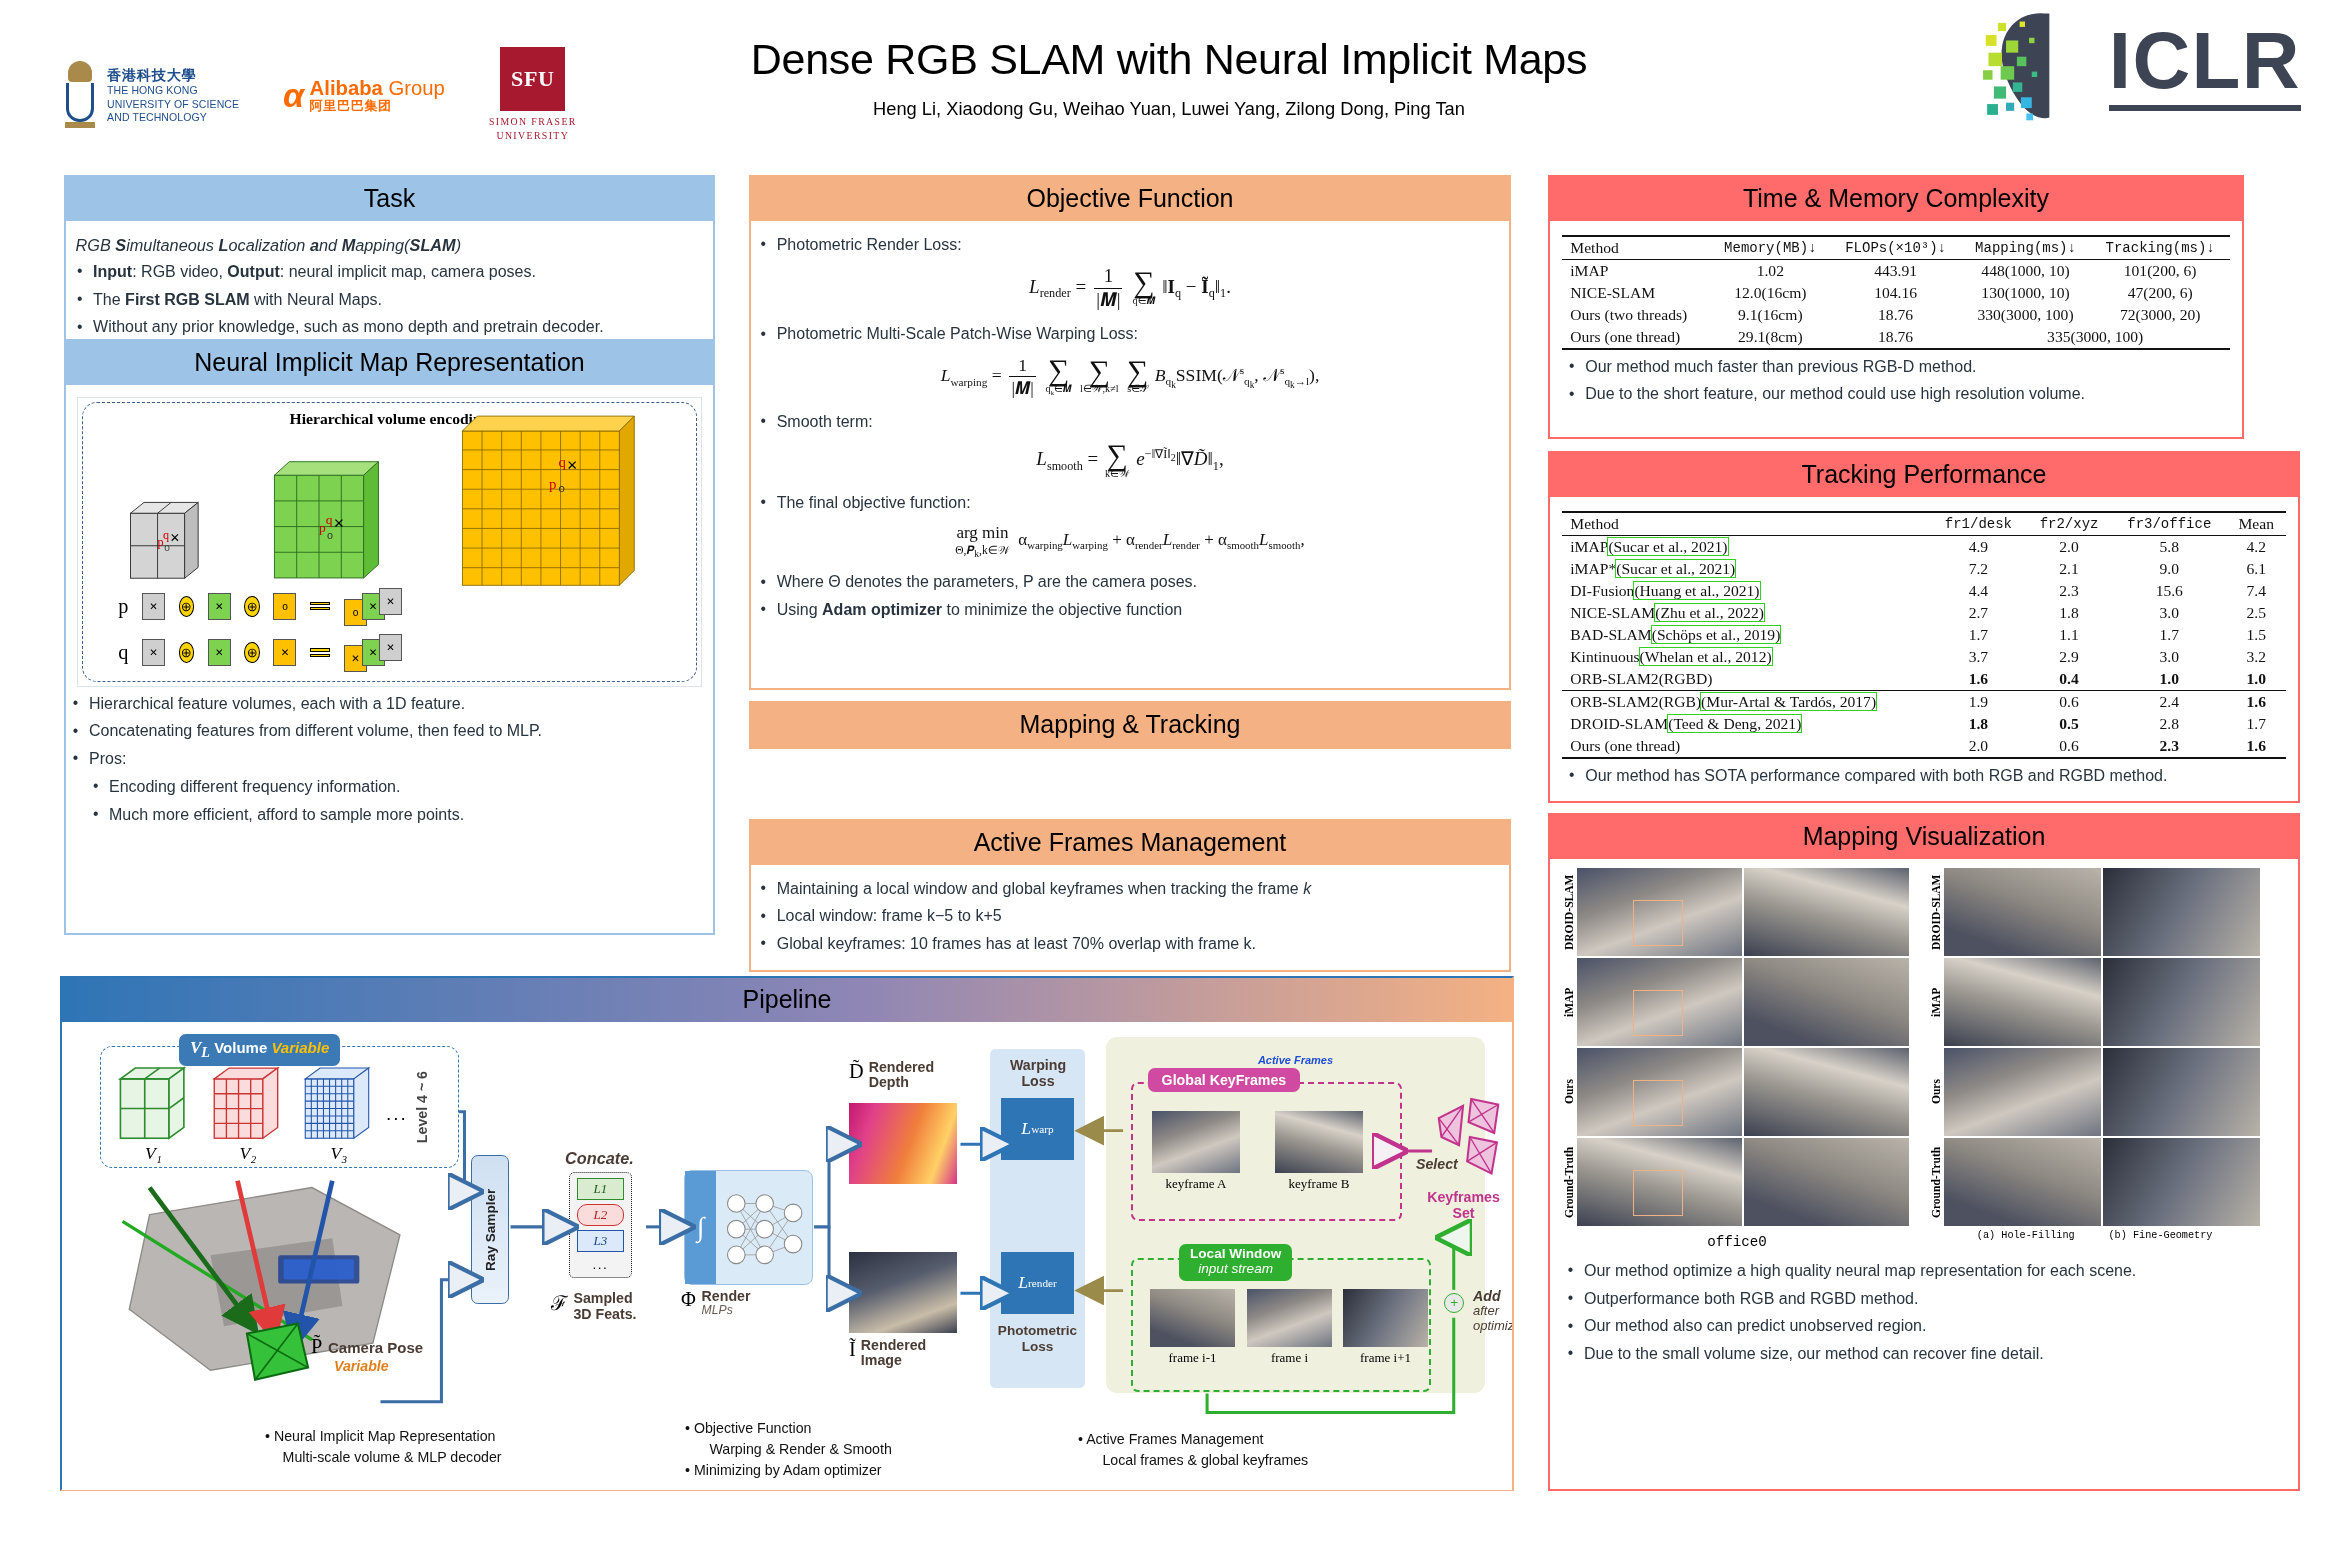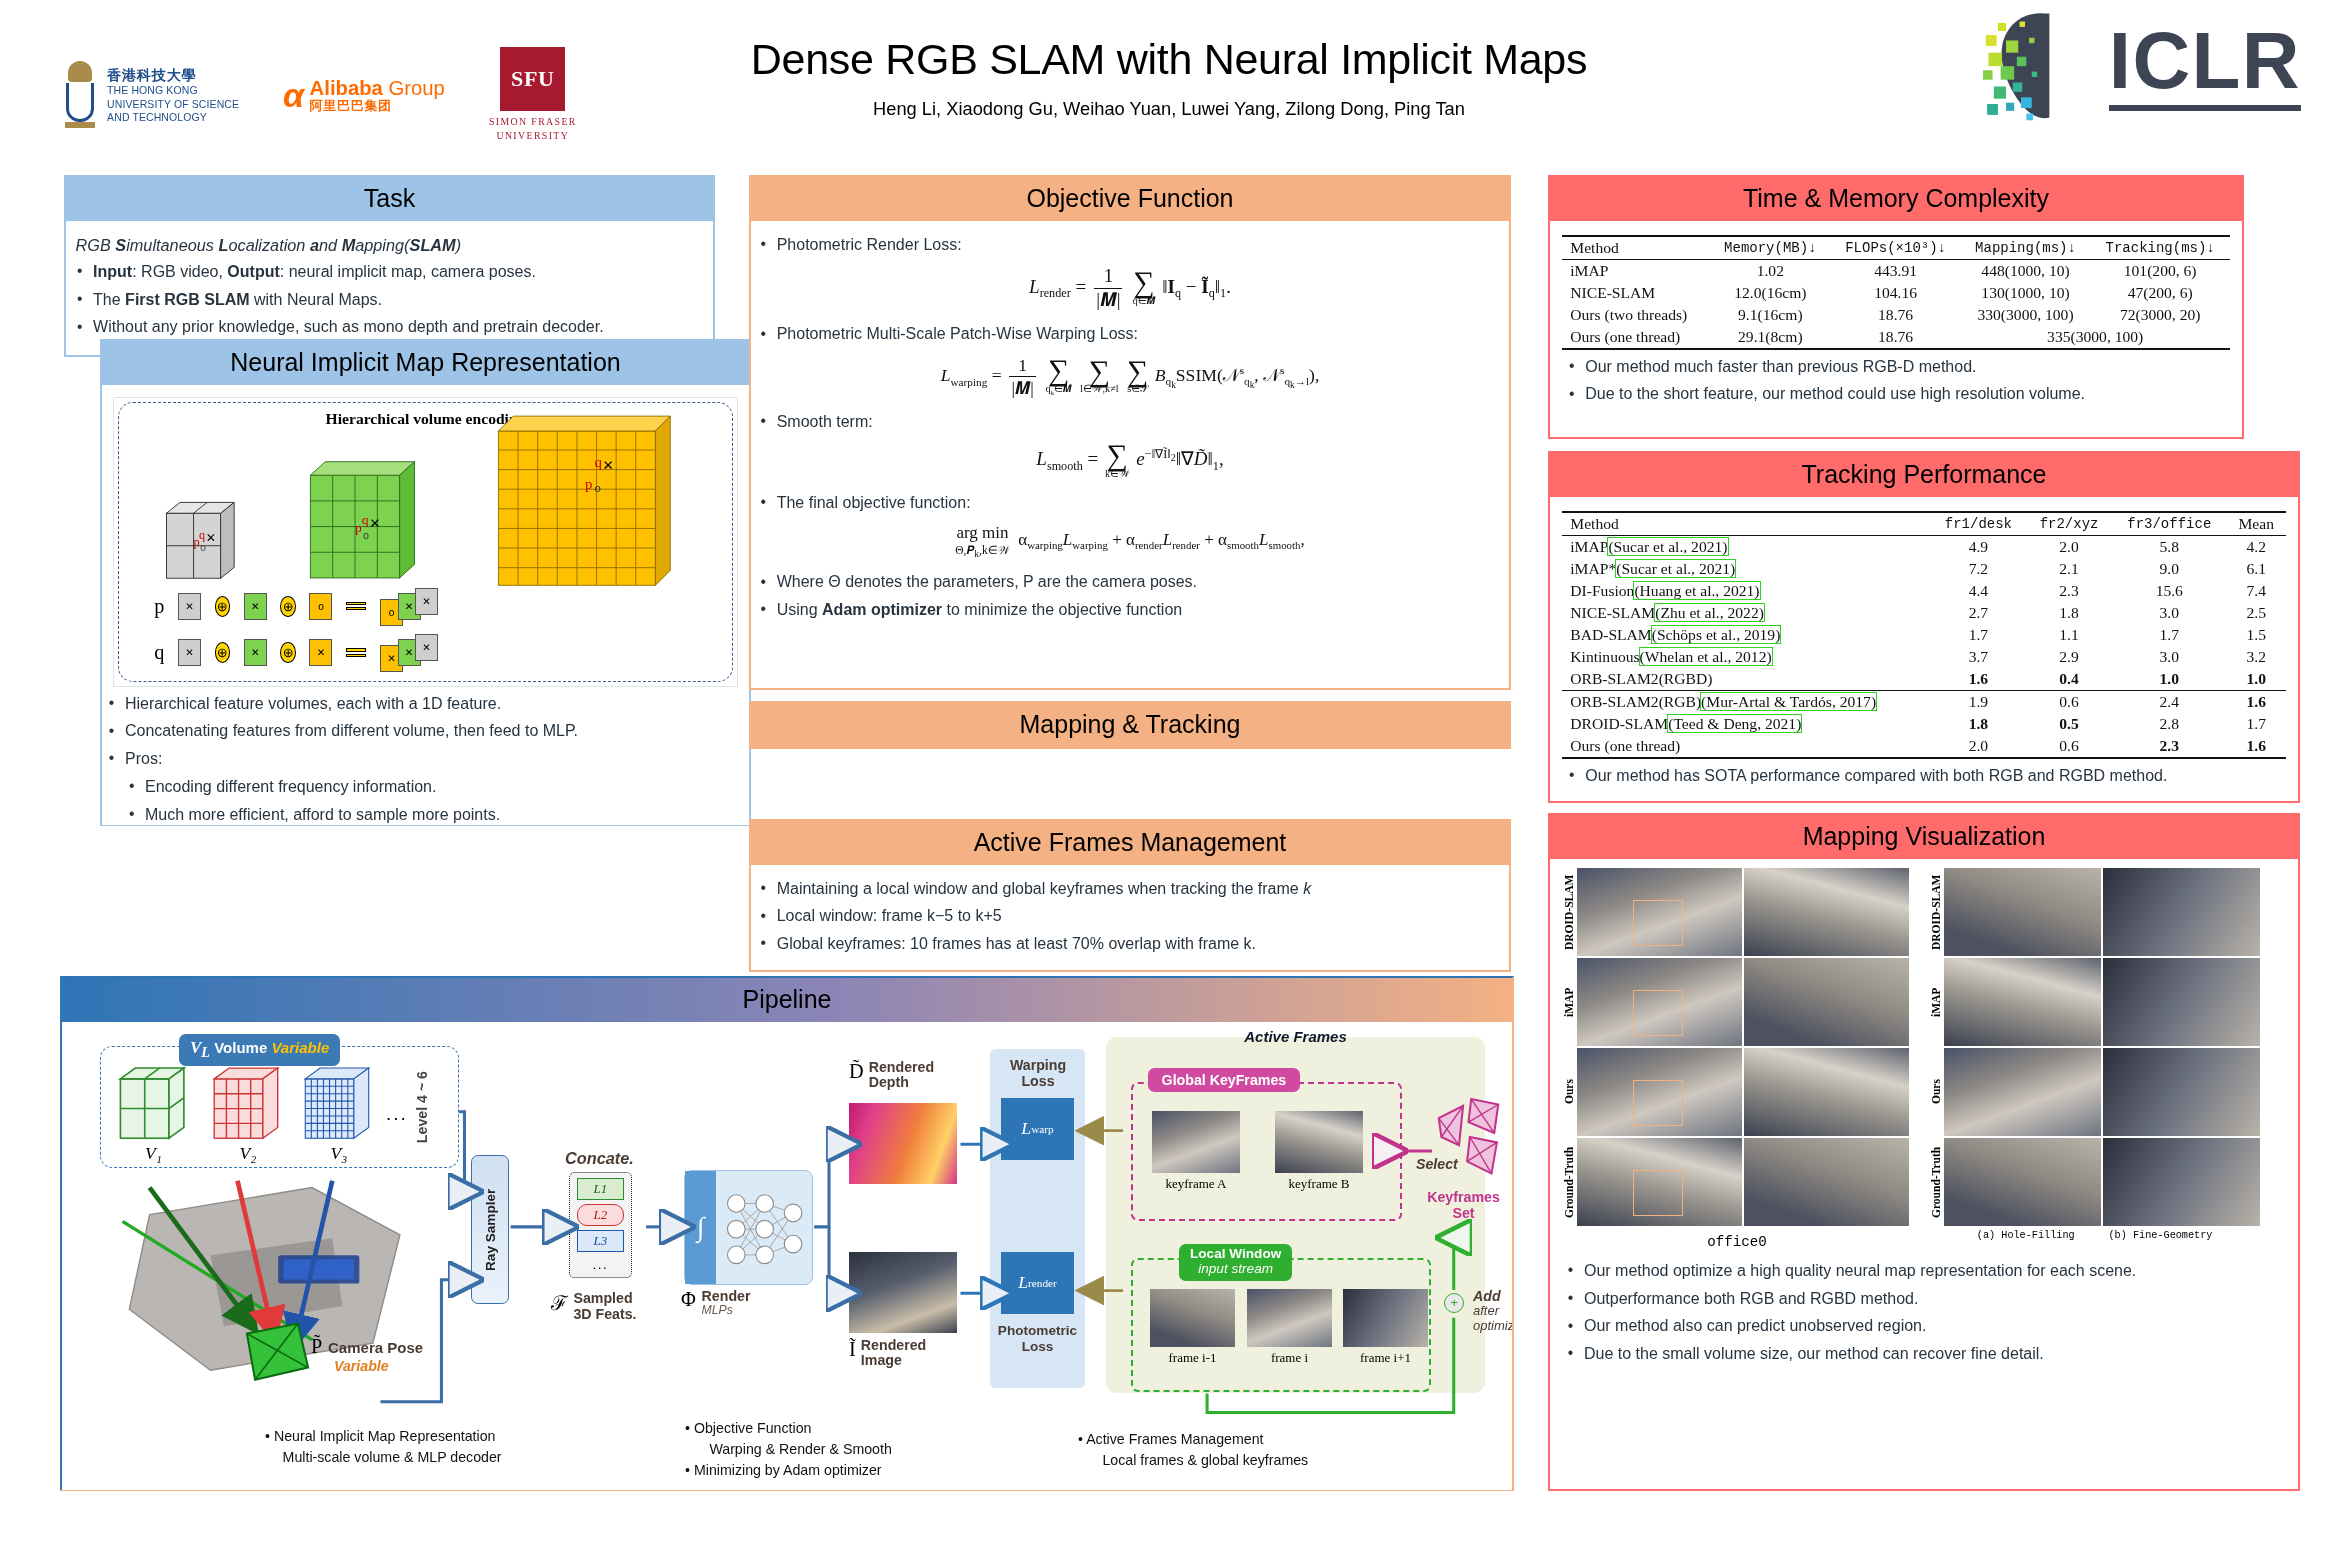--- a/index.html
+++ b/index.html
@@ -241,21 +241,21 @@
         RGB <b class="em">S</b>imultaneous <b class="em">L</b>ocalization <b class="em">a</b>nd <b class="em">M</b>apping(<b class="em">SLAM</b>)
       </div>
       <ul class="bl">
         <li><b>Input</b>: RGB video, <b>Output</b>: neural implicit map, camera poses.</li>
         <li>The <b>First RGB SLAM</b> with Neural Maps.</li>
         <li>Without any prior knowledge, such as mono depth and pretrain decoder.</li>
       </ul>
     </div>
   </div>
 
-  <div class="panel b-blue" style="left:64px; top:339px; width:651px; height:487px;margin-left:36px;">
+  <div class="panel b-blue" style="left:64px; top:339px; width:651px; height:596px;">
     <div class="panel-head">Neural Implicit Map Representation</div>
     <div class="panel-body" style="padding: 2.7px 0 0;">
 
       <div class="enc-box">
         <div class="enc-inner">
           <div class="enc-title">Hierarchical volume encoding</div>
 
           <div class="cubes">
 
             <div class="cube" style="width:75px;height:81px;">
@@ -842,21 +842,21 @@
         <i>L</i>
           <span class="sub">warp</span>
       </div>
       <div class="lossbox stage" style="left:939px; top:230px; width:73px; height:62px;">
         <i>L</i>
           <span class="sub">render</span>
       </div>
       <div class="stage" style="left:932px; top:301px; width:87px; text-align:center; font-size:13.6px; font-weight:bold; color:#4a3b33; line-height:1.15;">Photometric<br>Loss</div>
 
       <div class="afwrap stage" style="left:1044px; top:15px; width:379px; height:356px;"></div>
-      <div class="stage" style="left:1044px; top:6px; width:379px; text-align:center; font-size:15px; font-style:italic; font-weight:bold; color:#0f172a;">Active Frames</div>
+      <div class="stage" style="left:1044px; top:32px; width:379px; text-align:center; font-size:11px; font-style:italic; font-weight:bold; color:#1d4ed8;">Active Frames</div>
 
       <div class="gkf stage" style="left:1069px; top:60px; width:271px; height:139px;"></div>
       <div class="gkf-badge stage" style="left:1086px; top:46px;">Global KeyFrames</div>
       <div class="stage" style="left:1090px; top:89px;">
         <div class="room1" style="width:88px; height:62px;"></div>
         <div class="cap">keyframe A</div>
       </div>
       <div class="stage" style="left:1213px; top:89px;">
         <div class="room2" style="width:88px; height:62px;"></div>
         <div class="cap">keyframe B</div>

